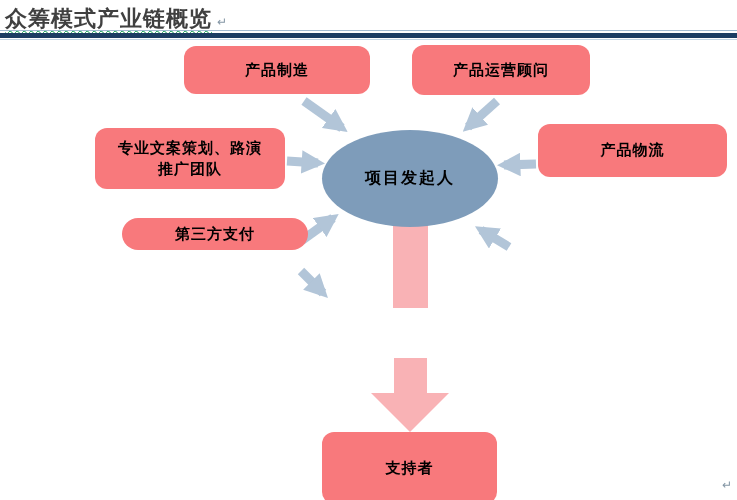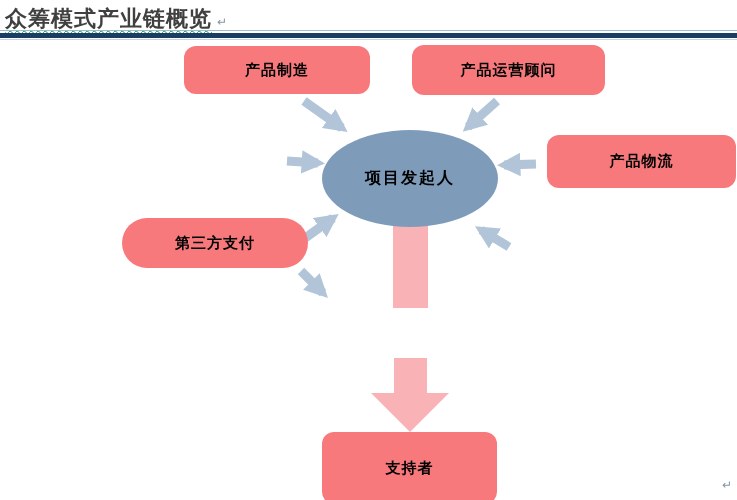--- a/index.html
+++ b/index.html
@@ -60,26 +60,28 @@
     <line x1="497" y1="101" x2="468" y2="127" stroke="#b2c5d8" stroke-width="9" marker-end="url(#ah)"></line>
     <line x1="287" y1="161" x2="318" y2="163" stroke="#b2c5d8" stroke-width="9" marker-end="url(#ah)"></line>
     <line x1="536" y1="164" x2="504" y2="165" stroke="#b2c5d8" stroke-width="9" marker-end="url(#ah)"></line>
     <line x1="301" y1="241" x2="333" y2="218" stroke="#b2c5d8" stroke-width="9" marker-end="url(#ah)"></line>
     <line x1="509" y1="247" x2="481" y2="230" stroke="#b2c5d8" stroke-width="9" marker-end="url(#ah)"></line>
     <line x1="301" y1="271" x2="323" y2="293" stroke="#b2c5d8" stroke-width="9" marker-end="url(#ah)"></line>
   </svg>
 
   <div class="node" style="left:184px;top:46px;width:186px;height:48px;">产品制造</div>
 
-  <div class="node" style="left:412px;top:45px;width:193px;height:50px;">产品运营顾问</div>
+  <div class="node" style="left:412px;top:45px;width:178px;height:50px;">产品运营顾问</div>
 
+  <div class="node" style="left:95px;top:128px;width:190px;height:61px;">专业文案策划、路演
+推广团队</div>
 
-  <div class="node" style="left:538px;top:135px;width:189px;height:53px;margin-left:9px;">产品物流</div>
+  <div class="node" style="left:538px;top:124px;width:189px;height:53px;">产品物流</div>
 
-  <div class="node" style="left:122px;top:218px;width:186px;height:50px;border-radius:25px;">第三方支付</div>
+  <div class="node" style="left:122px;top:218px;width:186px;height:32px;border-radius:25px;">第三方支付</div>
 
 
 
   <div class="node" style="left:322px;top:432px;width:175px;height:72px;">支持者</div>
 
   <div class="center-ellipse">项目发起人</div>
 
   <div class="pmark-bottom">↵</div>
 </div>
 

